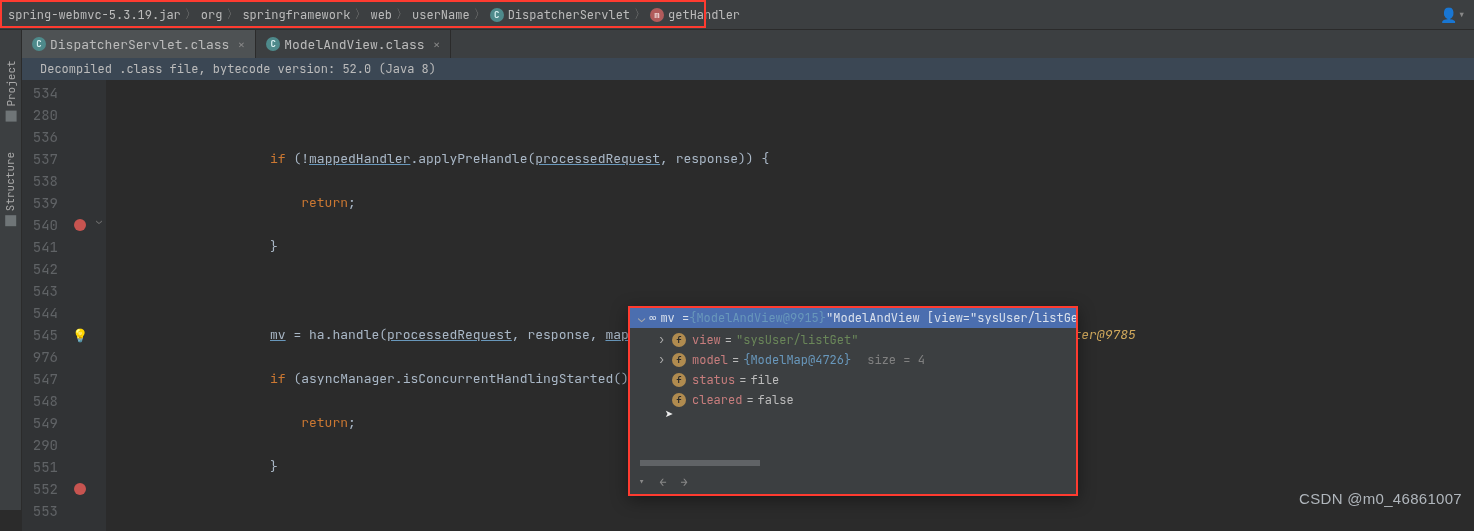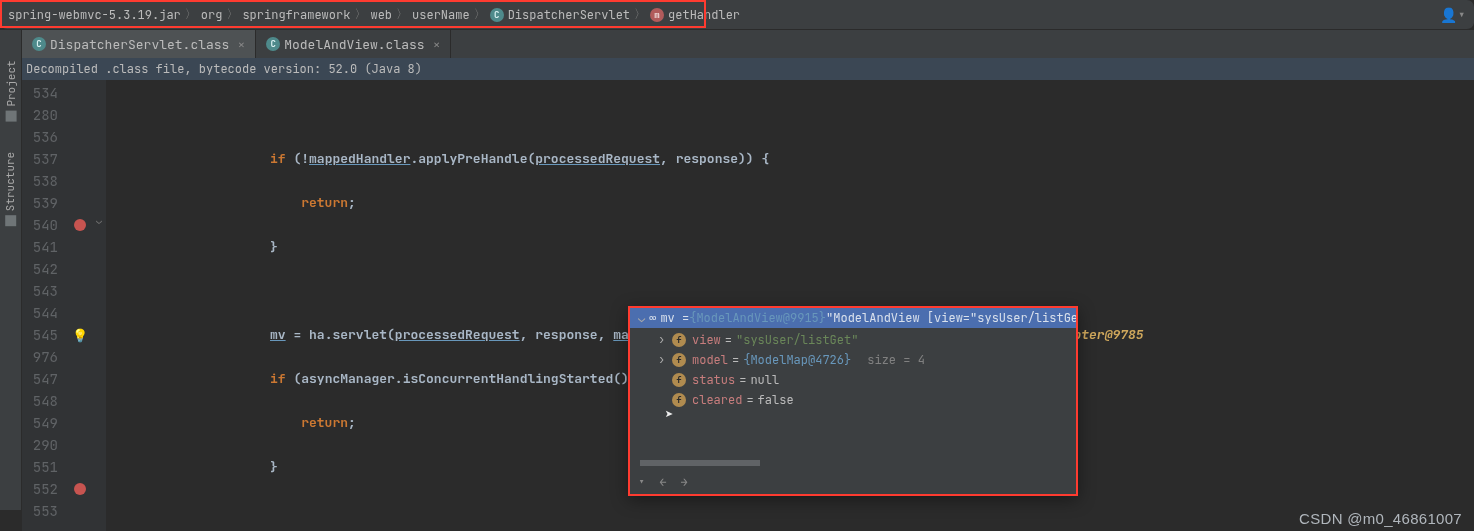--- a/index.html
+++ b/index.html
@@ -17,21 +17,20 @@
   .breadcrumb {
     height: 30px;
     background: #3c3f41;
     border-bottom: 1px solid #2b2b2b;
     display: flex;
     align-items: center;
     padding: 0 8px;
     font-size: 12px;
     color: #bbbbbb;
     position: relative;
-    border-radius: 7px;
   }
   .redbox1 {
     position: absolute;
     left: 0px; top: 0px; width: 706px; height: 28px;
     border: 2px solid #ff3b30;
     pointer-events: none;
   }
   .crumb { display: flex; align-items: center; }
   .crumb-sep { color: #808080; margin: 0 4px; }
   .crumb-icon { width: 14px; height: 14px; border-radius: 50%; display: inline-flex; align-items: center; justify-content: center; font-size: 9px; font-weight: bold; margin-right: 4px; }
@@ -58,21 +57,21 @@
   .tab .ci-class { background: #4e8a8b; }
   .tab-close { margin-left: 8px; color: #888; font-size: 13px; }
   
   .banner {
     height: 22px;
     background: #3b4754;
     color: #bbbbbb;
     font-size: 12px;
     display: flex;
     align-items: center;
-    padding-left: 26px;
+    padding-left: 40px;
   }
   
   .sidetool {
     position: absolute;
     left: 0; top: 30px;
     width: 22px;
     height: 480px;
     background: #3c3f41;
     border-right: 1px solid #2b2b2b;
     display: flex;
@@ -120,21 +119,21 @@
   .foldcol { width: 14px; padding-top: 2px; }
   .foldcol div { height: 22px; color: #707070; font-size: 10px; text-align: center; }
   .code {
     flex: 1;
     padding-top: 2px;
     font-size: 13px;
     line-height: 22px;
     white-space: pre;
     position: relative;
   }
-  .code-line { height: 22px; padding-left: 8px; font-weight: bold; }
+  .code-line { height: 22px; padding-left: 8px; }
   
   .kw { color: #cc7832; }
   .underline { text-decoration: underline; text-decoration-color: #6897bb; }
   .hint { color: #d0a85c; font-style: italic; }
   .str { color: #6a8759; }
   
   .debug-popup {
     position: absolute;
     left: 628px; top: 306px;
     width: 450px;
@@ -174,21 +173,21 @@
   .dp-scroll {
     position: absolute;
     bottom: 28px; left: 10px;
     width: 120px; height: 6px;
     background: #606366;
   }
   
   .watermark {
     position: absolute;
     right: 12px;
-    bottom: 4px;
+    bottom: 24px;
     color: #b0b6bc;
     font-size: 15px;
     font-family: sans-serif;
     letter-spacing: .3px;
     text-align: right;
   }
   
   .cursor {
     position: absolute;
     left: 665px;
@@ -337,21 +336,21 @@
         <div></div>
         <div></div>
       </div>
   </div>
   <div class="code">
 <div class="code-line"></div>
 <div class="code-line">                    <span class="kw">if</span><span> (!</span><span class="underline">mappedHandler</span><span>.applyPreHandle(</span><span class="underline">processedRequest</span><span>, response)) {</span></div>
 <div class="code-line">                        <span class="kw">return</span><span>;</span></div>
 <div class="code-line">                    <span>}</span></div>
 <div class="code-line"></div>
-<div class="code-line">                    <span class="underline">mv</span><span> = ha.servlet(</span><span class="underline">processedRequest</span><span>, response, </span><span class="underline">mappedHandler</span><span>.getHandler());   </span><span class="hint">ha: RequestMappingHandlerAdapter@9785</span></div>
+<div class="code-line">                    <span class="underline">mv</span><span> = ha.handle(</span><span class="underline">processedRequest</span><span>, response, </span><span class="underline">mappedHandler</span><span>.getHandler());   </span><span class="hint">ha: RequestMappingHandlerAdapter@9785</span></div>
 <div class="code-line">                    <span class="kw">if</span><span> (asyncManager.isConcurrentHandlingStarted()) {   </span><span class="hint">asyncManager: WebAsyncManager@9914</span></div>
 <div class="code-line">                        <span class="kw">return</span><span>;</span></div>
 <div class="code-line">                    <span>}</span></div>
 <div class="code-line"></div>
 
 
 
 
 
 
@@ -384,21 +383,21 @@
       <span class="dp-name">model</span>
         <span class="dp-eq">=</span>
       <span class="dp-inf">{ModelMap@4726}</span>
       <span class="dp-size">size = 4</span>
     </div>
     <div class="dp-row child">
       <span class="dp-arrow"> </span>
       <span class="dp-ficon">f</span>
       <span class="dp-name">status</span>
         <span class="dp-eq">=</span>
-      <span class="dp-val">null</span>
+      <span class="dp-val">file</span>
     </div>
     <div class="dp-row child">
       <span class="dp-arrow"> </span>
       <span class="dp-ficon">f</span>
       <span class="dp-name">cleared</span>
         <span class="dp-eq">=</span>
       <span class="dp-val">false</span>
     </div>
   </div>
   <div class="dp-scroll"></div>

